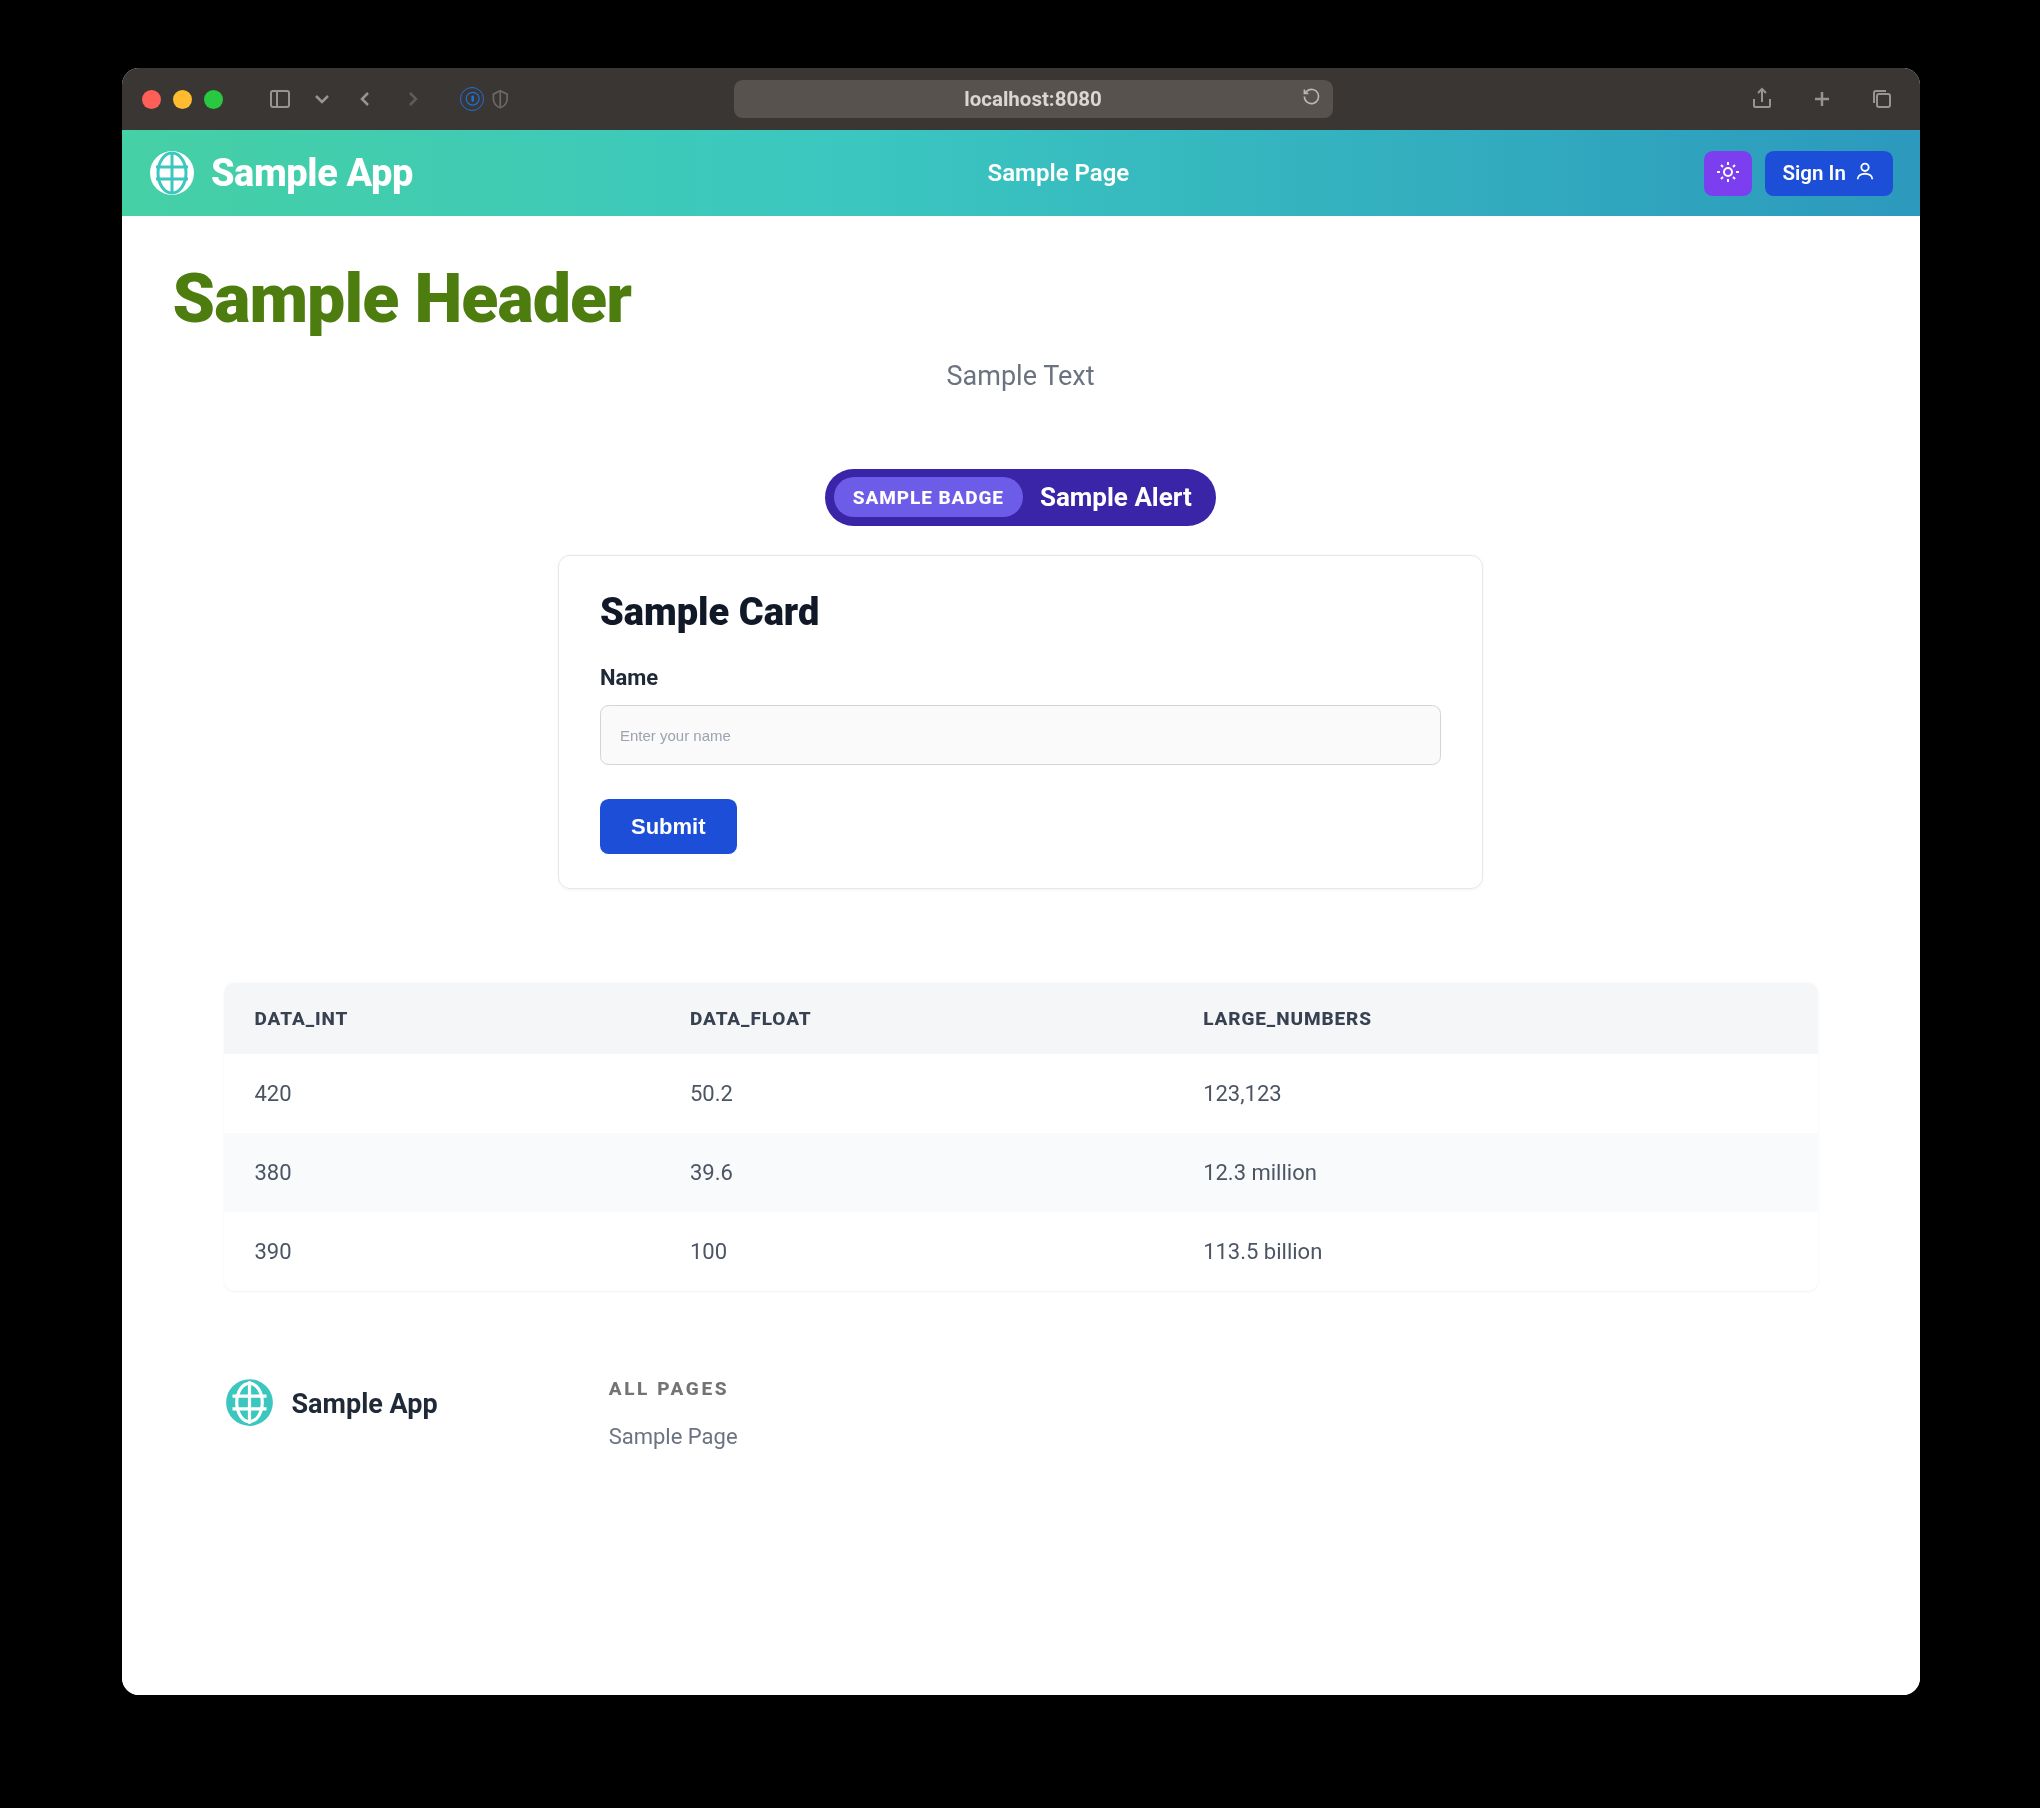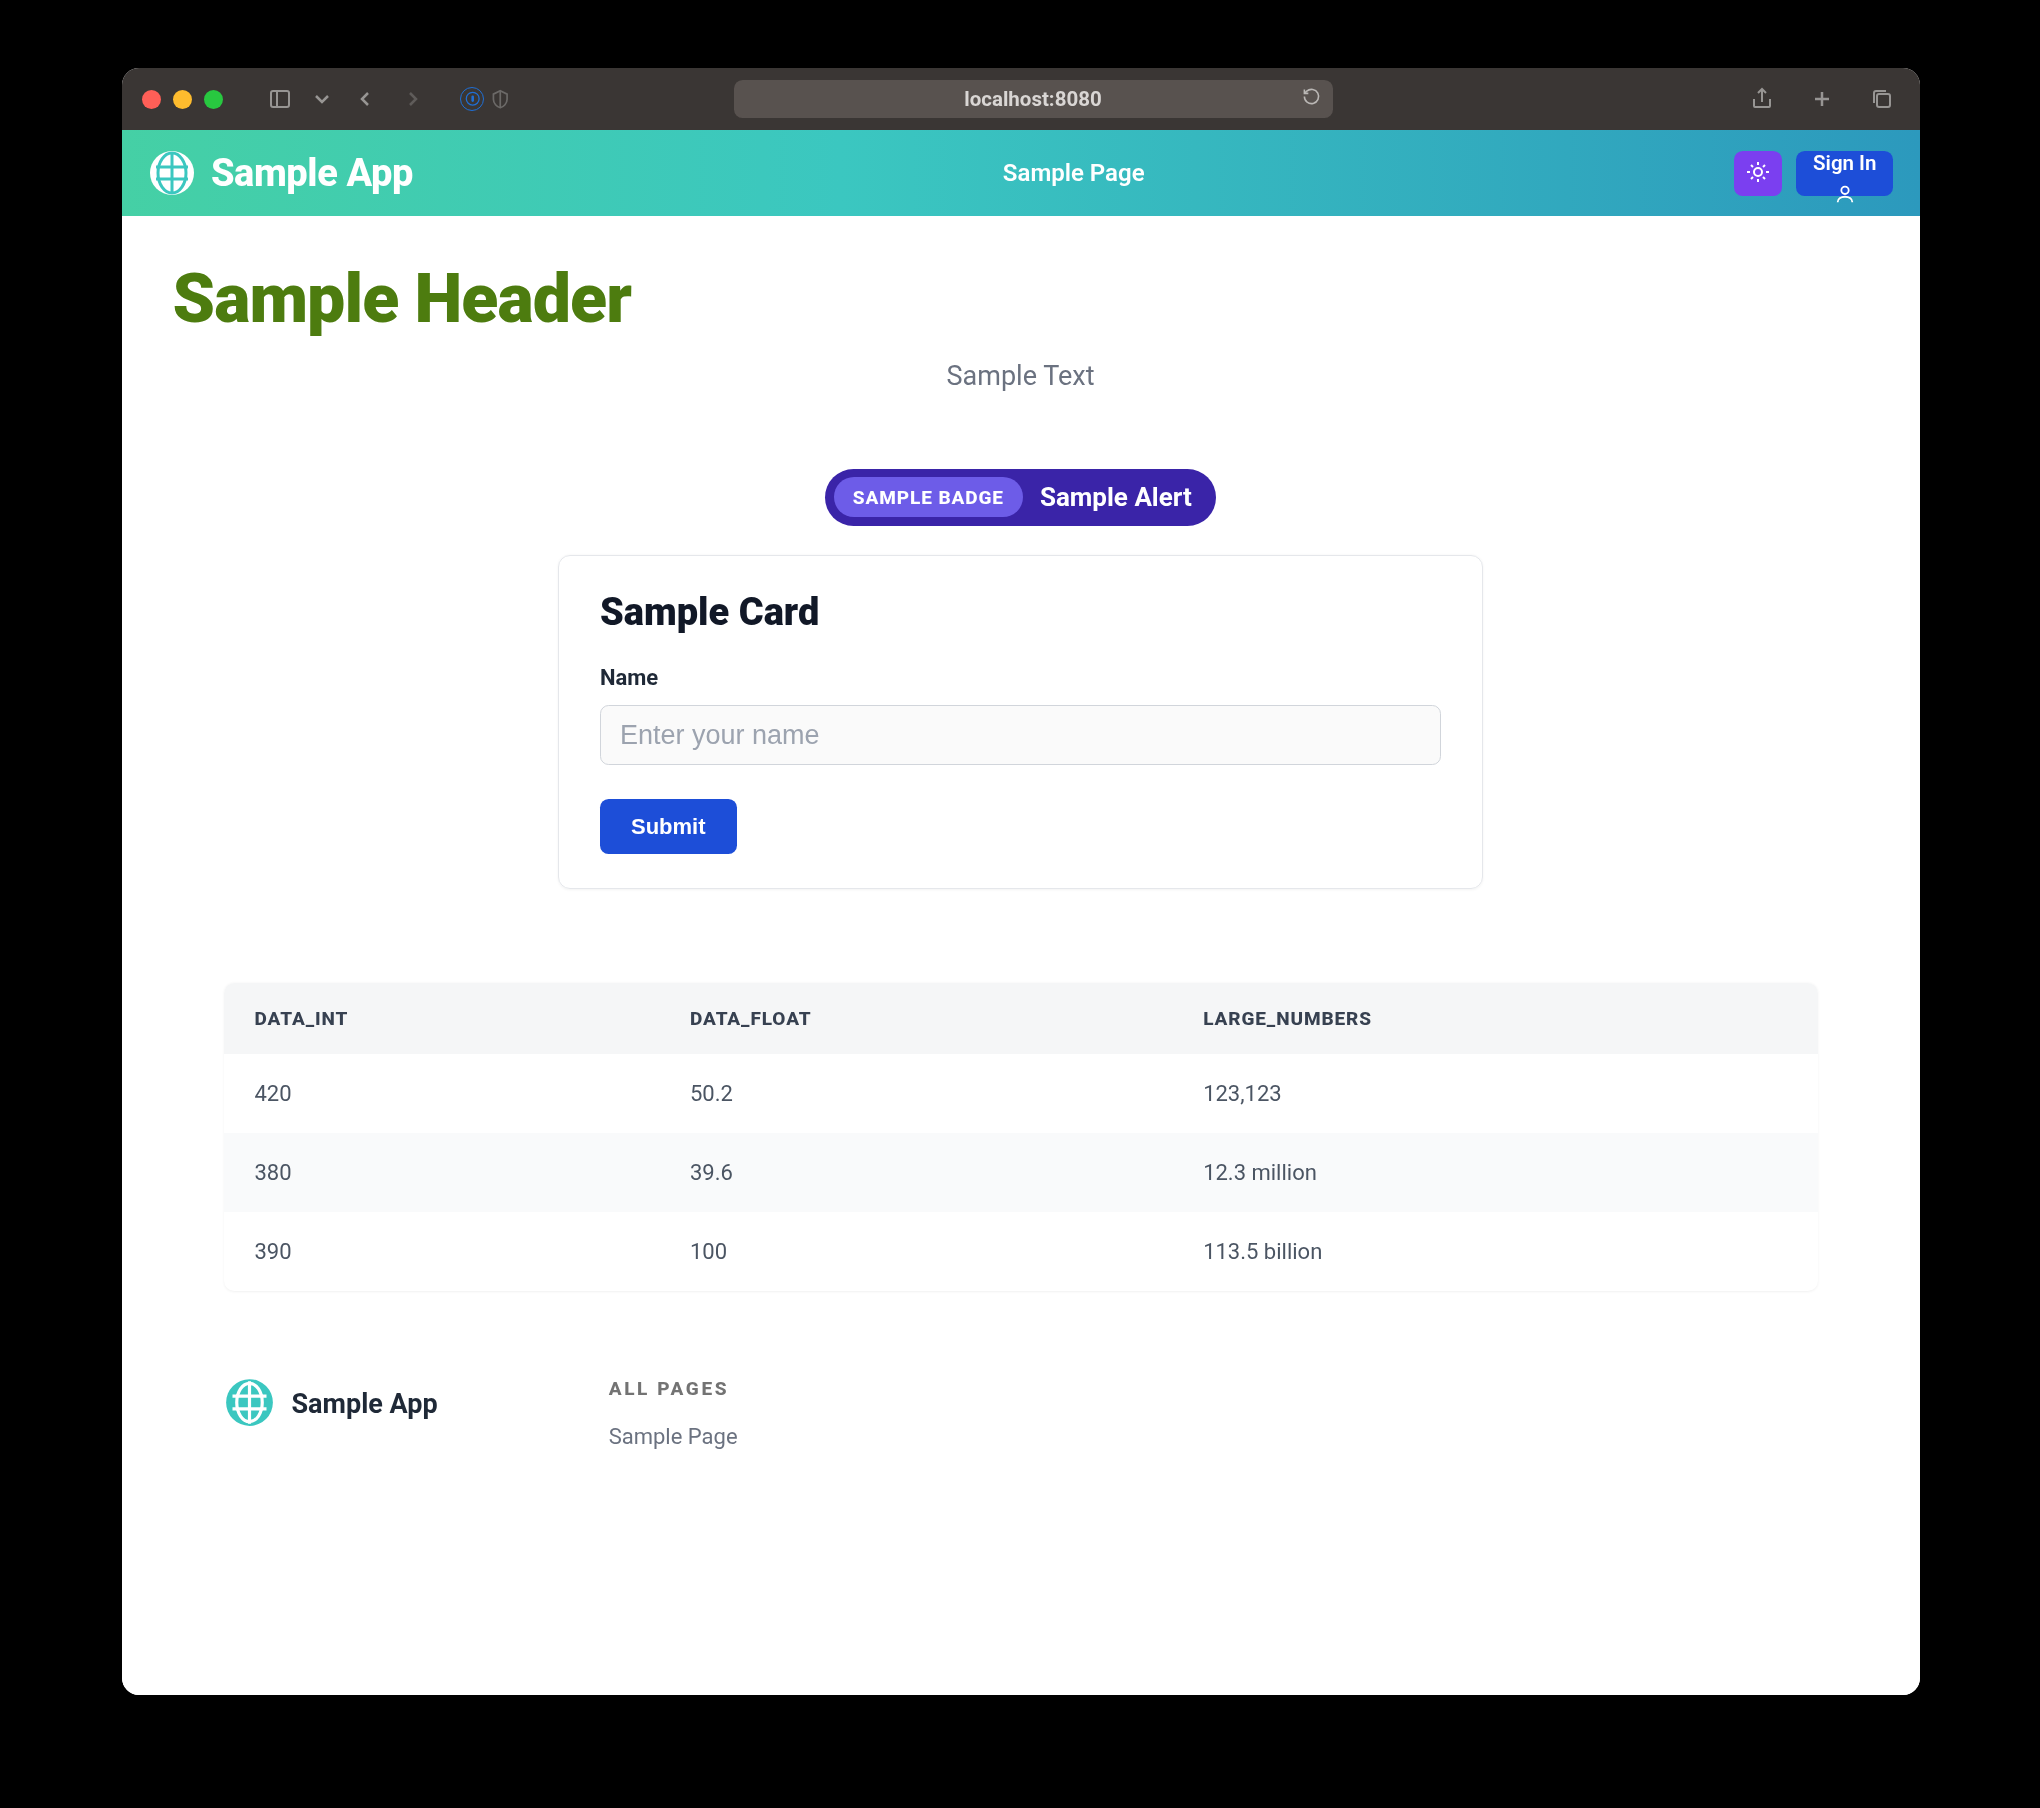--- a/index.html
+++ b/index.html
@@ -71,21 +71,21 @@
     .brand-text { font-size: 38px; font-weight: 800; letter-spacing: -0.4px;}
     .nav-center { margin: 0 auto; color:#fff; font-size: 24px; font-weight: 600;}
     .nav-right { display:flex; gap: 13.7px; align-items:center;}
     .theme-btn {
       width: 48px; height: 45px; background:#7b3ff0; border-radius:8.6px;
       display:flex; align-items:center; justify-content:center; color:#fff;
     }
     .signin-btn {
       height: 45px; padding: 0 17px; background:#1d4ed8; color:#fff;
       border-radius:8.6px; display:flex; align-items:center; gap:8.6px;
-      font-size: 20.5px; font-weight:600;flex-direction:column;
+      font-size: 20.5px; font-weight:600;
     }
     
     .page {
       flex:1; background:#fff; padding: 43px 51px; overflow-y:auto;
     }
     .page-title { font-size: 68px; font-weight: 900; color:#4d7c0f; letter-spacing:-0.9px;}
     .page-subtitle { font-size: 27px; color:#6b7280; margin-top: 20.5px; text-align: center; }
     .alert-wrap { display:flex; justify-content:center; margin-top: 77px; }
     .alert-pill {
       background:#3a24a8; border-radius: 855px; padding: 8.6px 24px 8.6px 8.6px;
@@ -98,21 +98,21 @@
     .alert-text { color:#fff; font-size: 26px; font-weight:700;}
     .card-wrap { display:flex; justify-content:center; margin-top: 29px;}
     .card {
       width: 925px; border:0.9px solid #e5e7eb; border-radius:12px;
       padding: 34px 41px; box-shadow: 0 0.9px 2.6px rgba(0,0,0,0.05);
     }
     .card-title { font-size: 38px; font-weight:900; color:#111827; }
     .form-label { font-size: 22px; font-weight:700; color:#1f2937; margin-top: 31px; display:block;}
     .text-input {
       width:100%; height: 60px; border:0.9px solid #d1d5db; border-radius:8.6px;
-      margin-top: 15.4px; padding: 0 19px; font-size: 27px; color:#374151;
+      margin-top: 15.4px; padding: 0 19px; font-size: 15px; color:#374151;
       background:#fafafa;
     }
     .text-input::placeholder { color:#9ca3af; }
     .submit-btn {
       margin-top: 34px; height: 55px; padding: 0 31px; background:#1d4ed8;
       color:#fff; border:none; border-radius:8.6px; font-size:22px; font-weight:700;
     }
     
     .table-wrap { margin: 94px 51px 0; border-radius:10.3px; overflow:hidden; box-shadow: 0 0.9px 2.6px rgba(0,0,0,0.06);}
     table { width:100%; border-collapse: collapse; }

